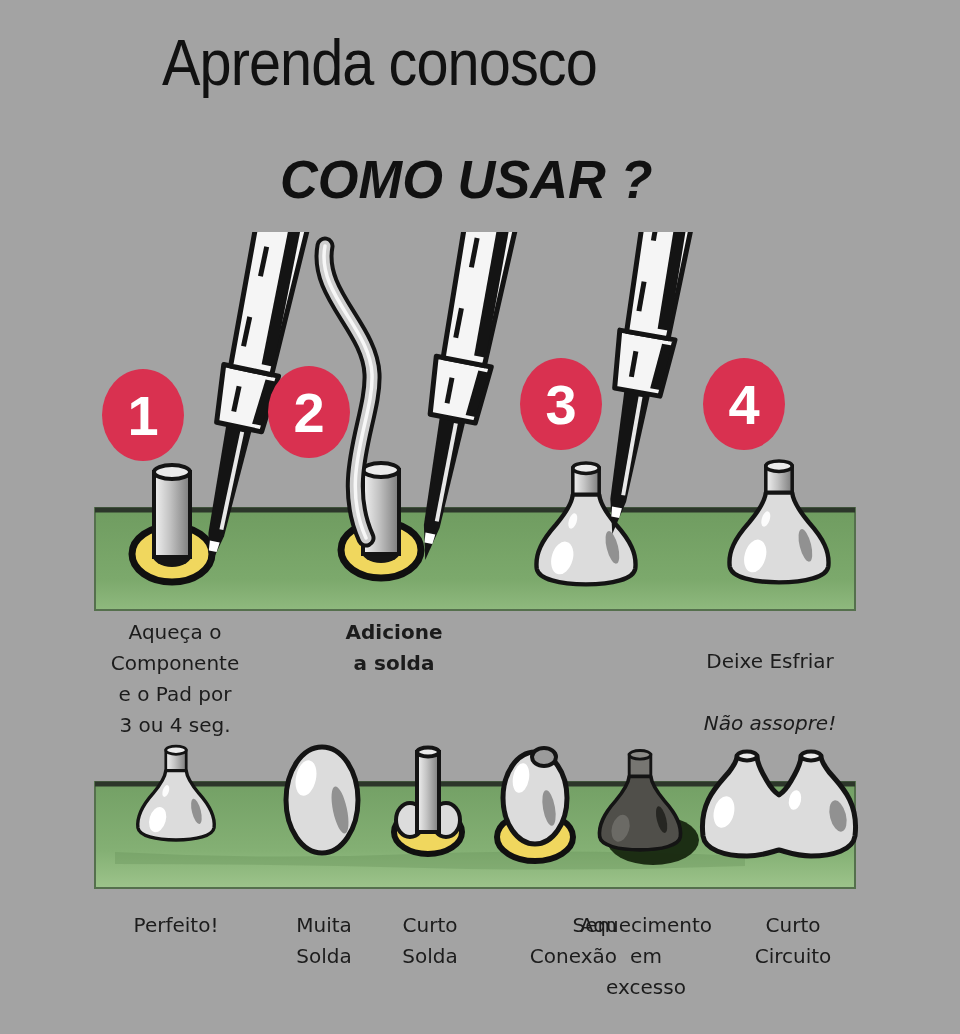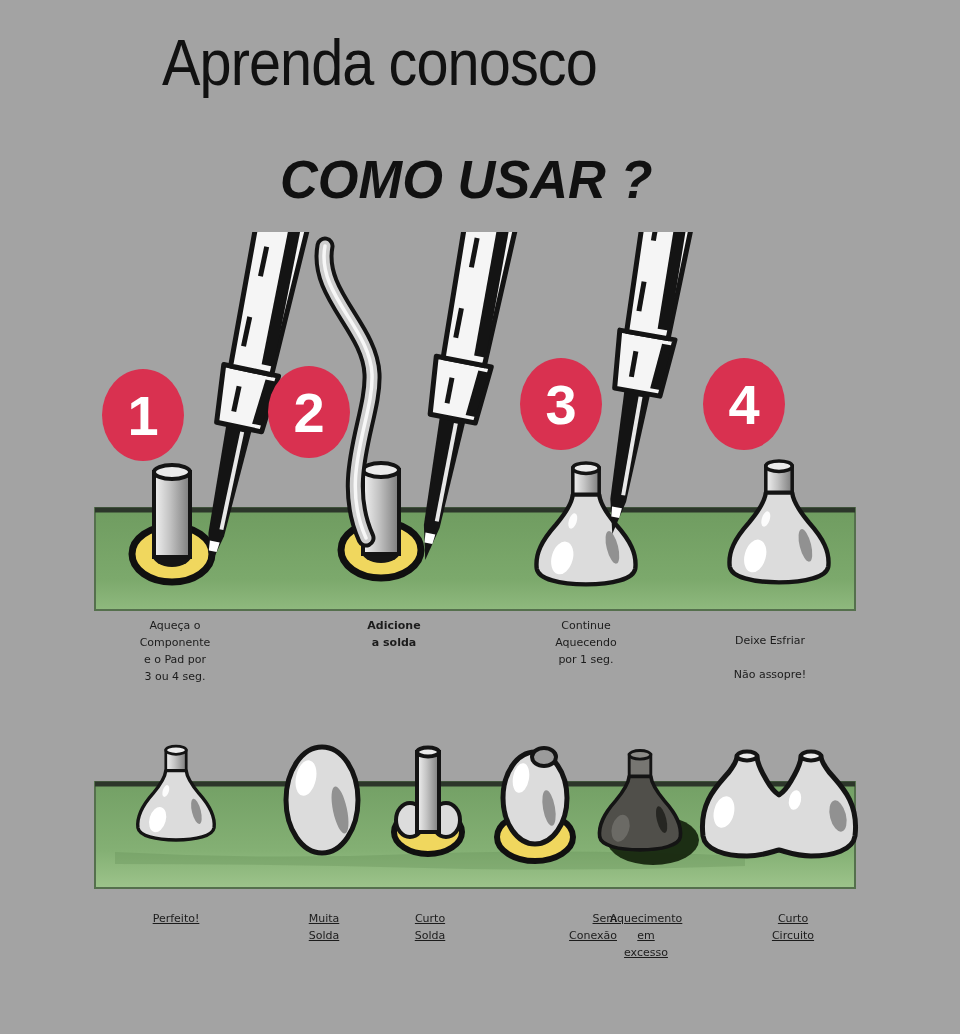--- a/index.html
+++ b/index.html
@@ -14,30 +14,30 @@
   }
   .subtitle{
     position:absolute;left:280px;top:148px;font-size:54px;font-weight:700;font-style:italic;
     transform:scaleX(.97);transform-origin:left top;color:#111;white-space:nowrap;
   }
   .illus{position:absolute;left:0;display:block;}
   #steps-svg{top:232px;}
   #results-svg{top:740px;}
   .caption,.rlabel{
     position:absolute;white-space:pre-line;text-align:center;
-    font-family:"DejaVu Sans", sans-serif;font-size:11px;line-height:1.55;color:#1c1c1c;
+    font-family:"DejaVu Sans", sans-serif;font-size:20px;line-height:1.55;color:#1c1c1c;
   }
   .caption{width:190px;}
-  .rlabel{width:160px;text-decoration:underline;}
+  .rlabel{width:160px;}
   #cap-1{left:80px;top:617px;}
   #cap-2{left:299px;top:617px;font-weight:bold;}
   #cap-3{left:491px;top:617px;}
   #cap-4{left:675px;top:615px;}
   .cap-line{display:block;}
-  .cap-note{display:block;}
+  .cap-note{display:block;font-style:italic;}
   #lab-1{left:96px;top:910px;}
   #lab-2{left:244px;top:910px;}
   #lab-3{left:350px;top:910px;}
   #lab-4{left:457px;top:910px;text-align:right;}
   #lab-5{left:566px;top:910px;}
   #lab-6{left:713px;top:910px;}
   .badge-num{
     font-family:"Liberation Sans", sans-serif;font-weight:700;font-size:56px;fill:#ffffff;
   }
 </style>
@@ -136,23 +136,20 @@
       <text class="badge-num" x="744" y="192" text-anchor="middle">4</text>
     </g>
   </svg>
 
   <div class="caption" id="cap-1">Aqueça o
 Componente
 e o Pad por
 3 ou 4 seg.</div>
   <div class="caption" id="cap-2">Adicione
 a solda</div>
-  <div class="caption" id="cap-3">Continue
-Aquecendo
-por 1 seg.</div>
   <div class="caption" id="cap-4">
     <span class="cap-line">Deixe Esfriar</span>
     <span class="cap-note">Não assopre!</span>
   </div>
 
   <svg id="results-svg" class="illus" width="960" height="175" viewBox="0 0 960 175">
     <defs>
       <linearGradient id="gBoard2" x1="0" y1="0" x2="0" y2="1">
         <stop offset="0" stop-color="#73a065"></stop>
         <stop offset="0.65" stop-color="#84b074"></stop>

